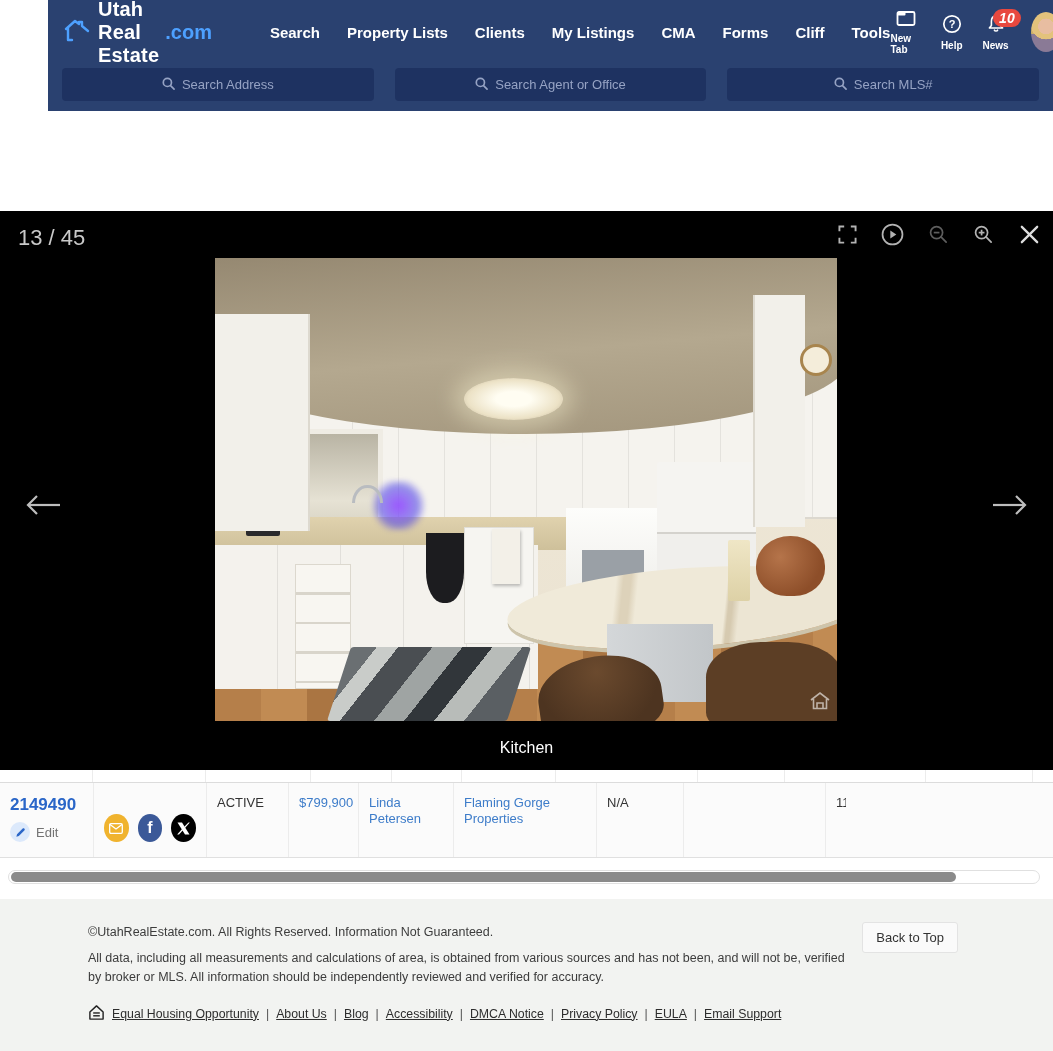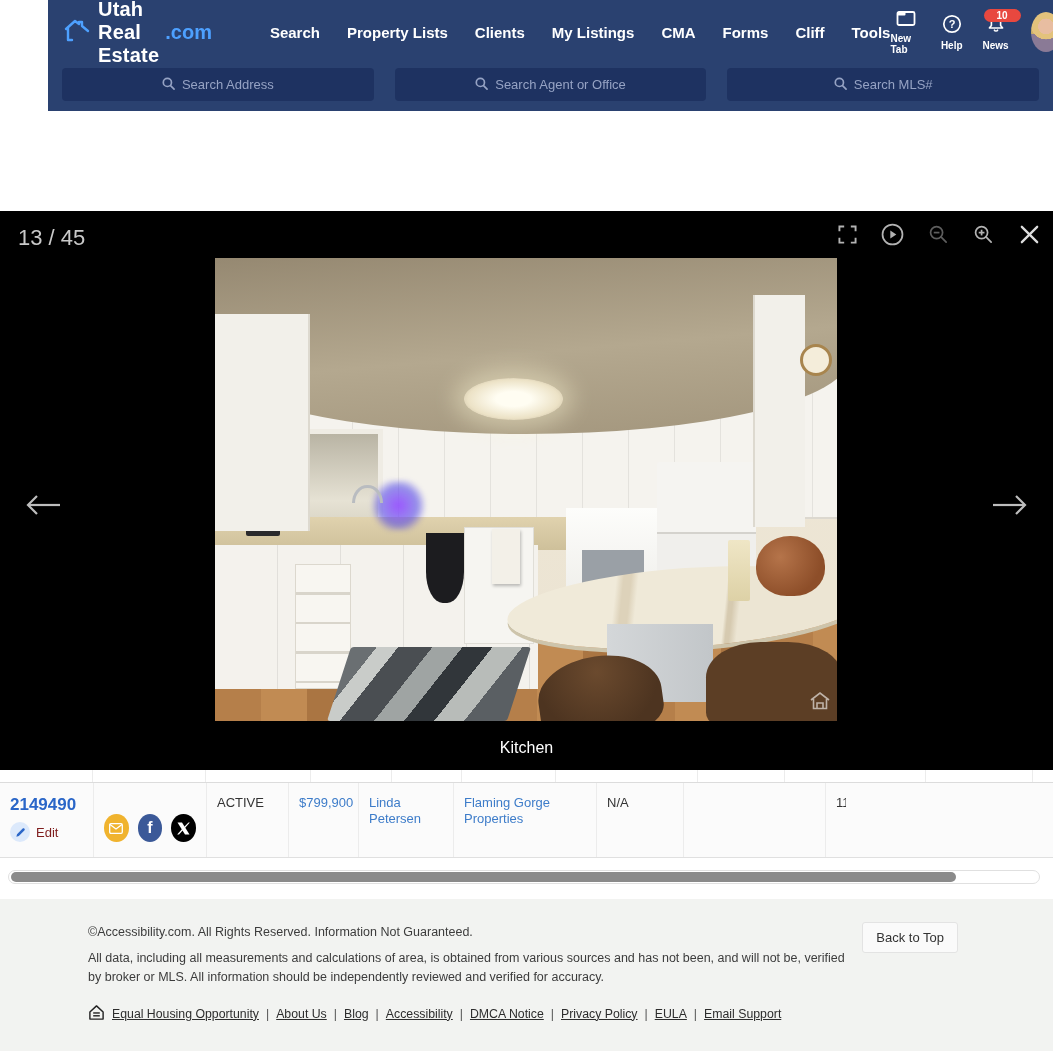--- a/index.html
+++ b/index.html
@@ -10,22 +10,22 @@
   .header{height:111px;background:#2a4170;margin-left:48px;}
   .header-top{display:flex;align-items:center;height:64px;padding:0 14px;box-sizing:border-box;}
   .logo{display:flex;align-items:center;gap:6px;cursor:pointer;}
   .logo-text{font-size:20px;font-weight:bold;color:#fff;letter-spacing:.2px;}
   .logo-suffix{color:#4da0ff;font-weight:bold;font-size:20px;}
   .nav{display:flex;gap:27px;margin-left:58px;}
   .nav-item{color:#fff;font-weight:bold;font-size:15px;cursor:pointer;white-space:nowrap;}
   .actions{margin-left:auto;display:flex;align-items:center;gap:20px;}
   .action{display:flex;flex-direction:column;align-items:center;gap:2px;color:#fff;cursor:pointer;position:relative;}
   .action-label{font-size:10px;font-weight:bold;color:#fff;}
-  .badge{position:absolute;top:-5px;right:-12px;background:#e8483f;color:#fff;font-size:10px;
-         font-weight:bold;padding:1px 13px;border-radius:9px;}
+  .badge{position:absolute;top:-5px;right:-12px;background:#e8483f;color:#fff;font-size:14px;
+         font-weight:bold;padding:1px 6px;border-radius:9px;font-style:italic;}
   .avatar{width:40px;height:40px;border-radius:50%;margin-left:2px;cursor:pointer;
     background:
       radial-gradient(circle at 50% 36%, #e8bda1 0 26%, rgba(0,0,0,0) 27%),
       radial-gradient(circle at 50% 30%, #e3c27c 0 48%, rgba(0,0,0,0) 49%),
       linear-gradient(180deg,#cdb06a 0 55%, #8a7a96 55% 100%);}
   .search-row{display:flex;gap:21px;padding:4px 14px 0 14px;}
   .searchbox{flex:1;height:33px;background:#1e3261;border-radius:4px;display:flex;align-items:center;
              justify-content:center;gap:7px;color:#96a3c4;font-size:13px;cursor:text;}
 
   
@@ -100,21 +100,21 @@
   .sliver{display:flex;height:13px;background:#fff;border-bottom:1px solid #dcdcdc;box-sizing:border-box;}
   .row{display:flex;height:75px;background:#fbfbfb;border-bottom:1px solid #e0e0e0;box-sizing:border-box;}
   .cell{border-right:1px solid #ececec;box-sizing:border-box;padding:12px 10px 0 10px;font-size:13px;
         color:#333;overflow:hidden;}
   .c1{width:94px;} .c2{width:113px;} .c3{width:106px;} .c4{width:82px;} .c5{width:70px;}
   .c6{width:95px;} .c7{width:143px;} .c8{width:87px;} .c9{width:142px;} .c10{width:108px;} .c11{width:13px;border-right:none;}
   .mls{color:#2a66c8;font-weight:bold;font-size:17px;cursor:pointer;}
   .edit-wrap{display:flex;align-items:center;gap:6px;margin-top:7px;cursor:pointer;}
   .edit-chip{width:20px;height:20px;border-radius:50%;background:#dce9fb;display:flex;
              align-items:center;justify-content:center;}
-  .edit-label{color:#7f1d1d;font-size:13px;}
+  .edit-label{color:#737373;font-size:13px;}
   .share{display:flex;gap:9px;align-items:center;padding-top:16px;}
   .circle-btn{width:28px;height:28px;border-radius:50%;display:flex;align-items:center;
               justify-content:center;cursor:pointer;color:#fff;}
   .btn-email{background:#f0b32e;} .btn-fb{background:#3b5998;font-weight:bold;font-size:16px;}
   .btn-x{background:#000;font-weight:bold;font-size:14px;}
   .addr1{color:#3d7cc9;cursor:pointer;line-height:1.25;}
   .addr2{color:#333;line-height:1.45;}
   .price,.agent,.office{color:#3d7cc9;cursor:pointer;line-height:1.25;}
   .stats-cell{display:flex;flex-direction:column;align-items:center;padding-top:12px;cursor:pointer;}
   .stats-label{color:#3d7cc9;font-size:12px;margin-top:3px;}
@@ -380,21 +380,21 @@
     </div>
   </div>
 
   <div class="scrollzone">
     <div class="scrolltrack">
       <div class="scrollthumb"></div>
     </div>
   </div>
 
   <div class="footer">
-    <p class="f-copy">©Accessibility.com. All Rights Reserved. Information Not Guaranteed.</p>
+    <p class="f-copy">©UtahRealEstate.com. All Rights Reserved. Information Not Guaranteed.</p>
     <p class="f-disc">All data, including all measurements and calculations of area, is obtained from various sources and has not been, and will not be, verified by broker or MLS. All information should be independently reviewed and verified for accuracy.</p>
     <button class="backtotop">Back to Top</button>
     <div class="f-links">
       <span>
         <svg width="17" height="17" viewBox="0 0 18 18">
             <path d="M2 8.5 L9 2 L16 8.5 V16 H2 Z" fill="none" stroke="#222" stroke-width="1.5" stroke-linejoin="round"></path>
             <line x1="5.5" y1="9.5" x2="12.5" y2="9.5" stroke="#222" stroke-width="1.5"></line>
             <line x1="5.5" y1="12.5" x2="12.5" y2="12.5" stroke="#222" stroke-width="1.5"></line>
           </svg>
       </span>

